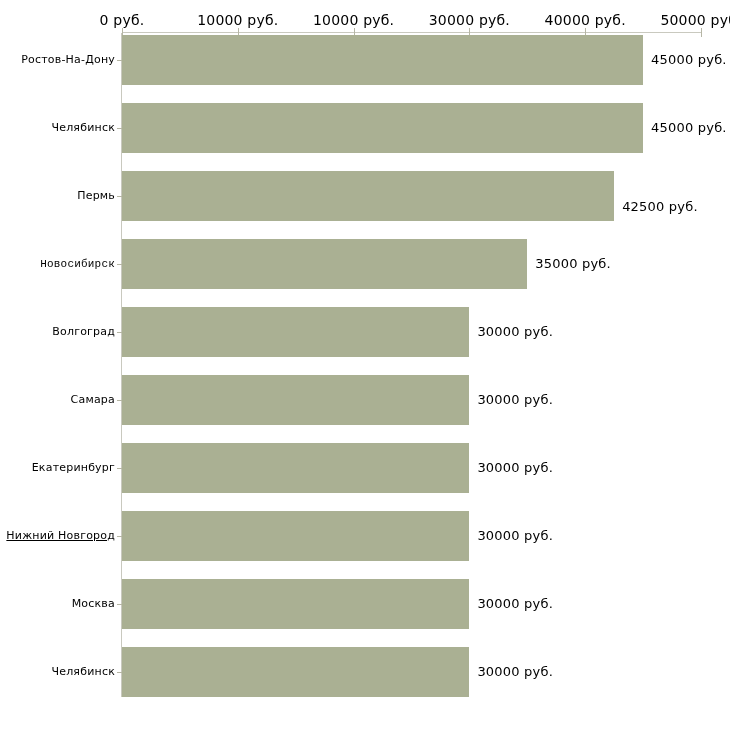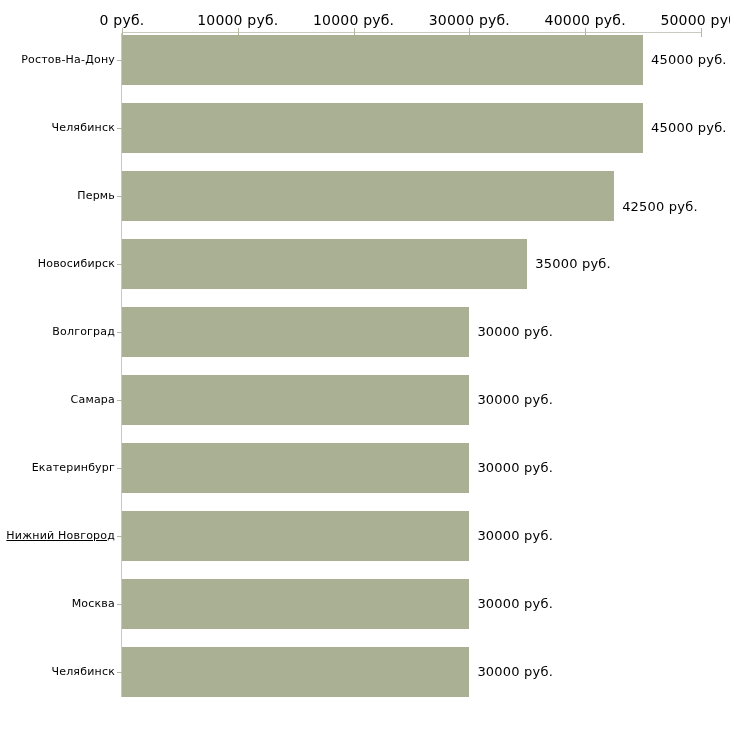--- a/index.html
+++ b/index.html
@@ -133,21 +133,21 @@
       <div class="bar" title="Челябинск — 30000 руб." style="top: 647px; width: 347.4px; background: rgb(170, 176, 147);"></div>
       <div class="bar-value-label" style="top: 647px; left: 477.4px;">30000 руб.</div>
     </div>
   <div id="cats-layer">
       <div class="cat-label" style="top: 35px; right: 615px;">Ростов-На-Дону</div>
       <div class="cat-tick" style="top: 60px;"></div>
       <div class="cat-label" style="top: 103px; right: 615px;">Челябинск</div>
       <div class="cat-tick" style="top: 128px;"></div>
       <div class="cat-label" style="top: 171px; right: 615px;">Пермь</div>
       <div class="cat-tick" style="top: 196px;"></div>
-      <div class="cat-label" style="top: 239px; right: 615px;">Новосибирск</div>
+      <div class="cat-label" style="top: 239px; right: 615px; font-family: Liberation Mono, monospace;">Новосибирск</div>
       <div class="cat-tick" style="top: 264px;"></div>
       <div class="cat-label" style="top: 307px; right: 615px;">Волгоград</div>
       <div class="cat-tick" style="top: 332px;"></div>
       <div class="cat-label" style="top: 375px; right: 615px;">Самара</div>
       <div class="cat-tick" style="top: 400px;"></div>
       <div class="cat-label" style="top: 443px; right: 615px;">Екатеринбург</div>
       <div class="cat-tick" style="top: 468px;"></div>
       <div class="cat-label" style="top: 511px; right: 615px; text-decoration: underline;">Нижний Новгород</div>
       <div class="cat-tick" style="top: 536px;"></div>
       <div class="cat-label" style="top: 579px; right: 615px; margin-left: 32px;">Москва</div>

